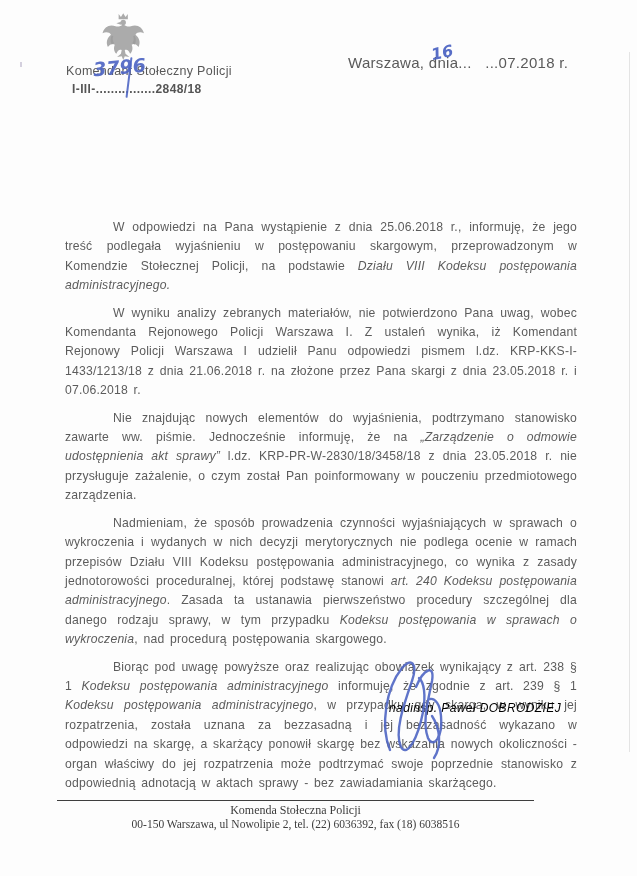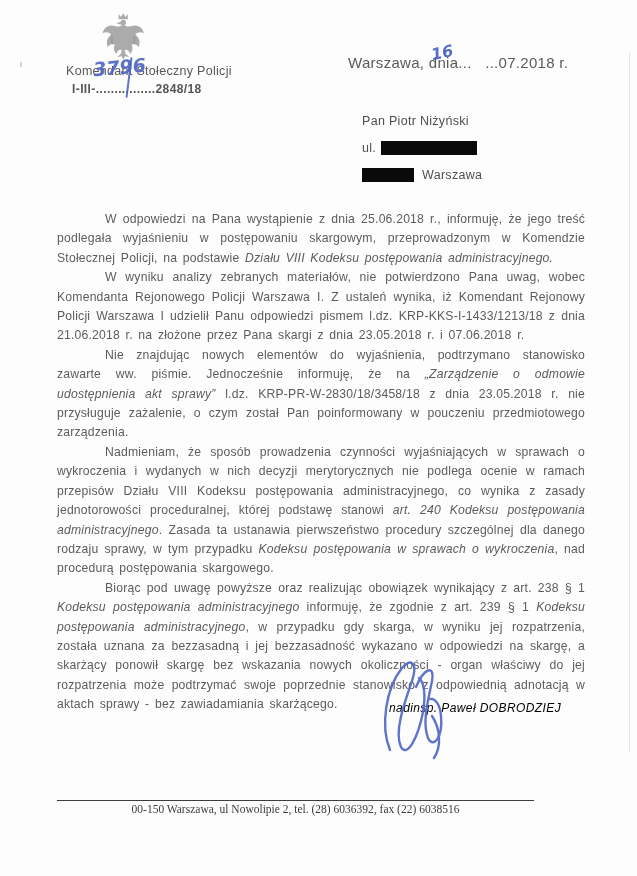--- a/index.html
+++ b/index.html
@@ -19,21 +19,21 @@
   
   .addressee{position:absolute;left:362px;top:114px;font-size:12.5px;color:#4f4f4f;letter-spacing:.3px;}
   .addr-line{height:15px;margin-bottom:12px;white-space:nowrap;}
   .redact{display:inline-block;background:#0a0a0a;height:14px;vertical-align:middle;position:relative;top:-1px;}
   .r1{width:96px;margin-left:5px;}
   .r2{width:52px;margin-right:8px;}
 
   
   .body-text{position:absolute;left:57px;top:210px;width:528px;text-align:justify;
              font-size:12.2px;line-height:19.4px;letter-spacing:.2px;word-spacing:2px;color:#5c5c5c;}
-  .para{margin:0;text-indent:48px;}
+  .para{margin:8px;text-indent:48px;}
   .it{font-style:italic;}
 
   
   .sig-name{position:absolute;left:345px;top:701px;font-size:12px;font-weight:normal;font-style:italic;
             color:#000000;letter-spacing:.4px;margin-left:44px;}
   .sig-svg{position:absolute;left:380px;top:654px;width:92px;height:108px;}
 
   
   .dist{position:absolute;left:58px;top:749px;font-size:7.8px;line-height:9.2px;color:#4a4a4a;letter-spacing:.2px;}
   .u{text-decoration:underline;}
@@ -68,25 +68,20 @@
   </svg>
 
   <div class="org-name">Komendant Stołeczny Policji</div>
   <div class="ref-line"><span>I-III-</span><span>................</span><span>2848/18</span></div>
   <div class="hand ref-hand">3796</div>
   <div class="ref-slash"></div>
 
   <div class="date-line"><span>Warszawa, dnia...</span><span>&nbsp;&nbsp;&nbsp;</span><span>...07.2018 r.</span></div>
   <div class="hand date-hand">16</div>
 
-  <div class="addressee">
-    <div class="addr-line">Pan Piotr Niżyński</div>
-    <div class="addr-line"><span>ul.</span><span class="redact r1"></span></div>
-    <div class="addr-line"><span class="redact r2"></span><span>Warszawa</span></div>
-  </div>
 
   <div class="body-text">
       <p class="para"><span>W odpowiedzi na Pana wystąpienie z dnia 25.06.2018 r., informuję, że jego treść podlegała wyjaśnieniu w postępowaniu skargowym, przeprowadzonym w Komendzie Stołecznej Policji, na podstawie </span><span class="it">Działu VIII Kodeksu postępowania administracyjnego.</span></p>
       <p class="para"><span>W wyniku analizy zebranych materiałów, nie potwierdzono Pana uwag, wobec Komendanta Rejonowego Policji Warszawa I. Z ustaleń wynika, iż Komendant Rejonowy Policji Warszawa I udzielił Panu odpowiedzi pismem l.dz. KRP-KKS-I-1433/1213/18 z dnia 21.06.2018 r. na złożone przez Pana skargi z dnia 23.05.2018 r. i 07.06.2018 r.</span></p>
       <p class="para"><span>Nie znajdując nowych elementów do wyjaśnienia, podtrzymano stanowisko zawarte ww. piśmie. Jednocześnie informuję, że na </span><span class="it">„Zarządzenie o odmowie udostępnienia akt sprawy”</span><span> l.dz. KRP-PR-W-2830/18/3458/18 z dnia 23.05.2018 r. nie przysługuje zażalenie, o czym został Pan poinformowany w pouczeniu przedmiotowego zarządzenia.</span></p>
       <p class="para"><span>Nadmieniam, że sposób prowadzenia czynności wyjaśniających w sprawach o wykroczenia i wydanych w nich decyzji merytorycznych nie podlega ocenie w ramach przepisów Działu VIII Kodeksu postępowania administracyjnego, co wynika z zasady jednotorowości proceduralnej, której podstawę stanowi </span><span class="it">art. 240 Kodeksu postępowania administracyjnego</span><span>. Zasada ta ustanawia pierwszeństwo procedury szczególnej dla danego rodzaju sprawy, w tym przypadku </span><span class="it">Kodeksu postępowania w sprawach o wykroczenia</span><span>, nad procedurą postępowania skargowego.</span></p>
       <p class="para"><span>Biorąc pod uwagę powyższe oraz realizując obowiązek wynikający z art. 238 § 1 </span><span class="it">Kodeksu postępowania administracyjnego</span><span> informuję, że zgodnie z art. 239 § 1 </span><span class="it">Kodeksu postępowania administracyjnego</span><span>, w przypadku gdy skarga, w wyniku jej rozpatrzenia, została uznana za bezzasadną i jej bezzasadność wykazano w odpowiedzi na skargę, a skarżący ponowił skargę bez wskazania nowych okoliczności - organ właściwy do jej rozpatrzenia może podtrzymać swoje poprzednie stanowisko z odpowiednią adnotacją w aktach sprawy - bez zawiadamiania skarżącego.</span></p>
     </div>
 
   <div class="sig-name">nadinsp.  Paweł DOBRODZIEJ</div>
@@ -94,19 +89,20 @@
     <g fill="none" stroke="#4f66c4" stroke-width="2.4" stroke-linecap="round" opacity=".9">
       <path d="M10 96 C 0 72 6 34 22 14 C 31 3 38 9 32 27 C 24 50 14 78 21 93 C 27 104 38 84 43 58 C 46 41 44 28 39 24"></path>
       <path d="M36 33 C 44 14 55 10 52 27 C 48 47 42 68 48 84 C 53 95 63 84 61 62 C 60 50 55 44 50 45"></path>
       <path d="M52 62 C 60 74 62 92 54 104"></path>
     </g>
   </svg>
 
 
   <div class="rule"></div>
   <div class="footer">
-    <div class="f2">00-150 Warszawa, ul Nowolipie 2, tel. (28) 6036392, fax (22) 6038516</div>
+    <div class="f1">Komenda Stołeczna Policji</div>
+    <div class="f2">00-150 Warszawa, ul Nowolipie 2, tel. (22) 6036392, fax (18) 6038516</div>
   </div>
 
   <div class="scan-line-v"></div>
   <div class="scan-dot"></div>
 
 </div>
 
 </body></html>

